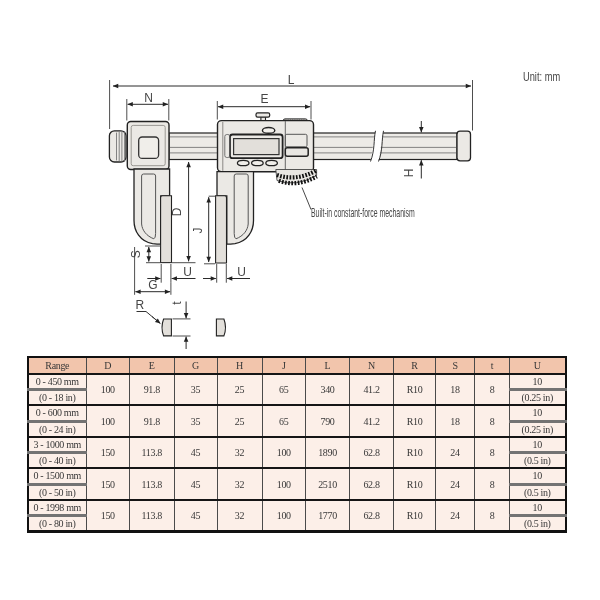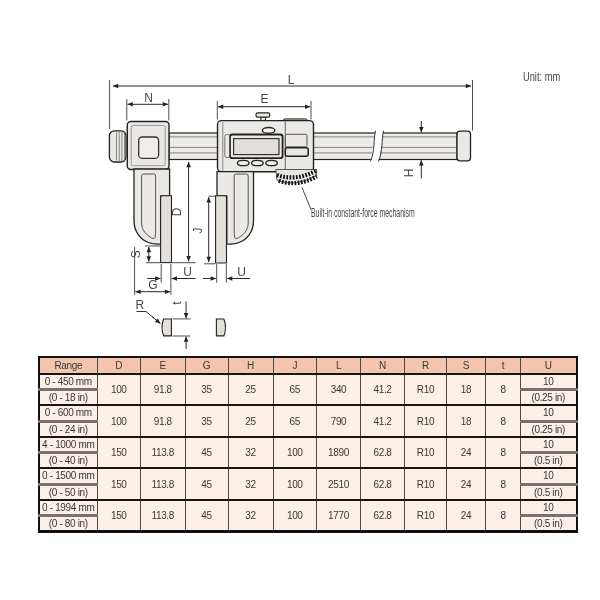--- a/index.html
+++ b/index.html
@@ -3,21 +3,21 @@
 <meta charset="utf-8">
 <style>
 html,body{margin:0;padding:0;background:#fff;}
 #page{position:relative;width:600px;height:600px;background:#fff;font-family:"Liberation Sans",sans-serif;overflow:hidden;}
 #draw{position:absolute;left:0;top:0;}
 .dim{stroke:#2b2b2b;stroke-width:1;fill:none;}
 .ext{stroke:#3a3a3a;stroke-width:0.9;fill:none;}
 .lbl{font-family:"Liberation Sans",sans-serif;font-size:12px;fill:#454545;}
 .body{fill:#ebe9e5;stroke:#222;stroke-width:1.3;}
 .tip{fill:#e3e0db;stroke:#222;stroke-width:1.1;}
-#spec{position:absolute;left:38px;top:356px;border-collapse:collapse;table-layout:fixed;width:538px;font-size:10px;letter-spacing:-0.35px;color:#383838;}
+#spec{position:absolute;left:27px;top:356px;border-collapse:collapse;table-layout:fixed;width:538px;font-size:10px;letter-spacing:-0.35px;color:#383838;font-family:Liberation Serif, serif;}
 #spec td{border-left:1px solid #4a4a4a;border-right:1px solid #4a4a4a;text-align:center;vertical-align:middle;padding:0;background:#fcefe8;line-height:13px;white-space:nowrap;overflow:hidden;}
 
 #spec tr.ga td{border-top:2px solid #151515;}
 #spec tr.hdr td{background:#f2c5ac;border-top:2px solid #111;border-bottom:2px solid #151515;height:15px;line-height:15px;}
 #spec td.sep{border-bottom:3px solid #737373;}
 #spec{border-bottom:3px solid #111;}
 #spec td:first-child{border-left:2px solid #111;}
 #spec td:last-child{border-right:2px solid #111;}
 
 </style>
@@ -275,21 +275,21 @@
           <td rowspan="2">18</td>
           <td rowspan="2">8</td>
           <td class="sep">10</td>
         </tr>
 <tr style="height:16px">
           <td>(0 - 24 in)</td>
           <td>(0.25 in)</td>
         </tr>
 
 <tr class="ga" style="height:14.1px">
-          <td class="sep">4 - 1000 mm</td>
+          <td class="sep">3 - 1000 mm</td>
           <td rowspan="2">150</td>
           <td rowspan="2">113.8</td>
           <td rowspan="2">45</td>
           <td rowspan="2">32</td>
           <td rowspan="2">100</td>
           <td rowspan="2">1890</td>
           <td rowspan="2">62.8</td>
           <td rowspan="2">R10</td>
           <td rowspan="2">24</td>
           <td rowspan="2">8</td>
@@ -313,21 +313,21 @@
           <td rowspan="2">24</td>
           <td rowspan="2">8</td>
           <td class="sep">10</td>
         </tr>
 <tr style="height:16px">
           <td>(0 - 50 in)</td>
           <td>(0.5 in)</td>
         </tr>
 
 <tr class="ga" style="height:15.7px">
-          <td class="sep">0 - 1994 mm</td>
+          <td class="sep">0 - 1998 mm</td>
           <td rowspan="2">150</td>
           <td rowspan="2">113.8</td>
           <td rowspan="2">45</td>
           <td rowspan="2">32</td>
           <td rowspan="2">100</td>
           <td rowspan="2">1770</td>
           <td rowspan="2">62.8</td>
           <td rowspan="2">R10</td>
           <td rowspan="2">24</td>
           <td rowspan="2">8</td>

